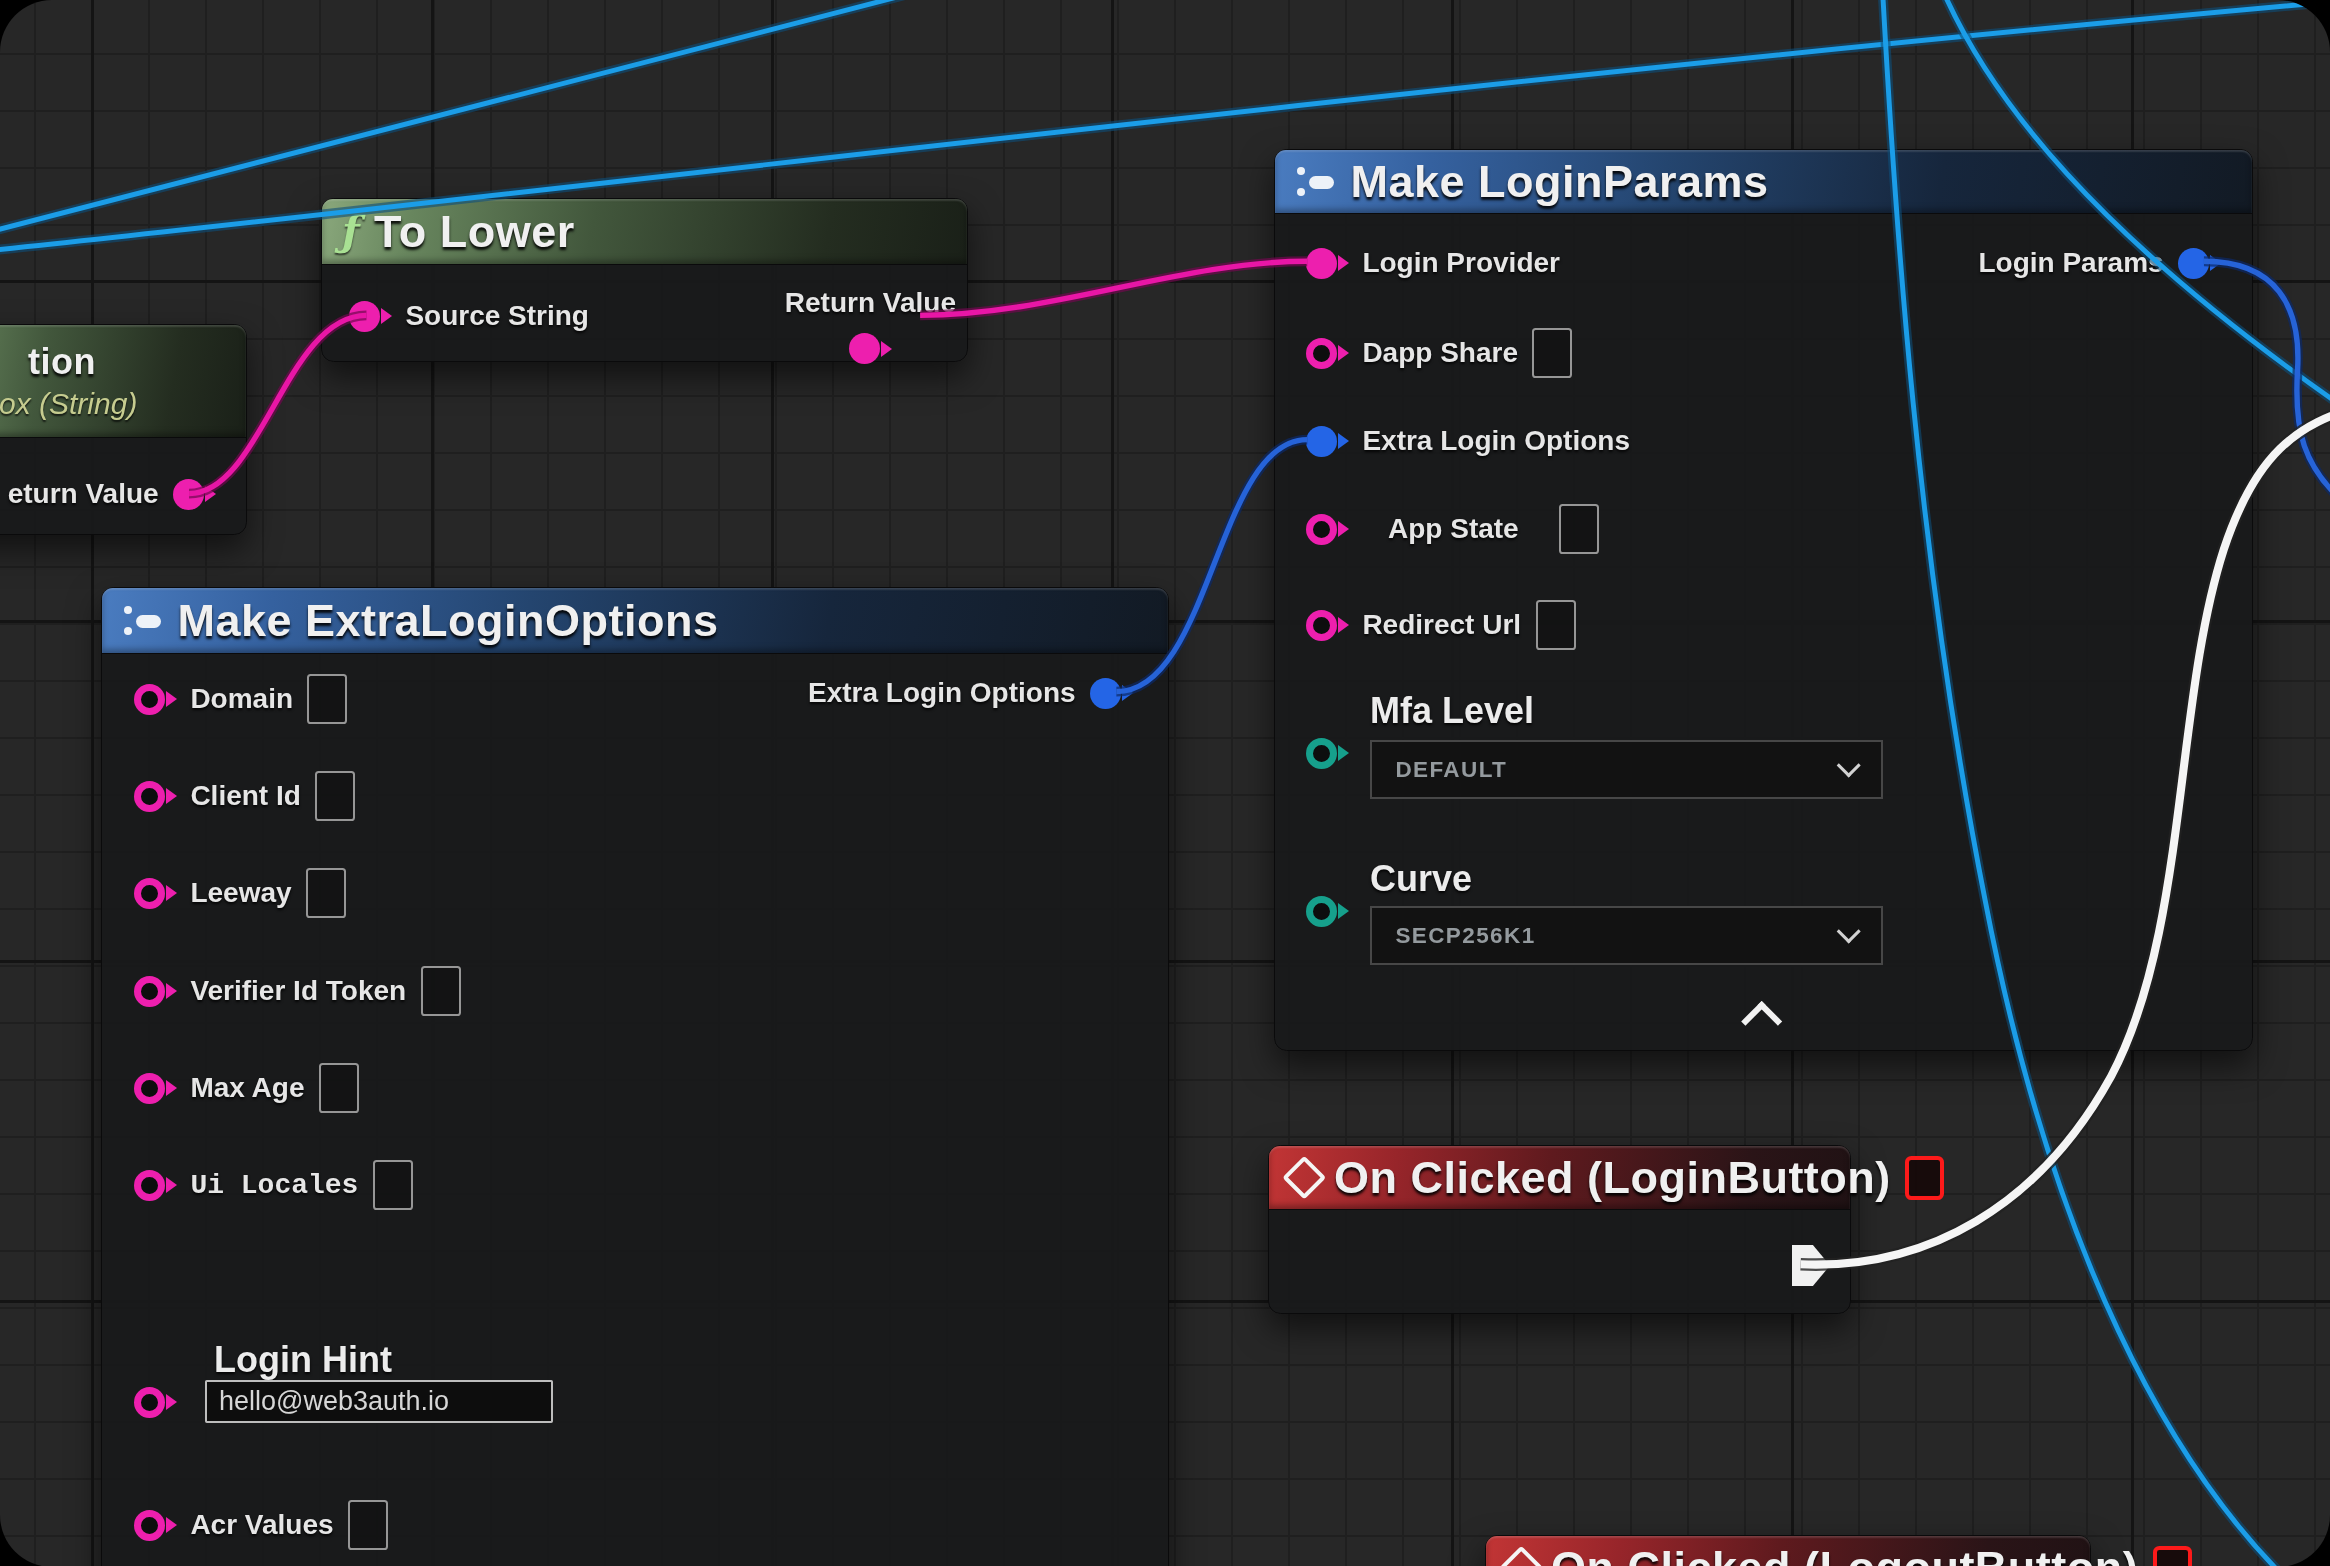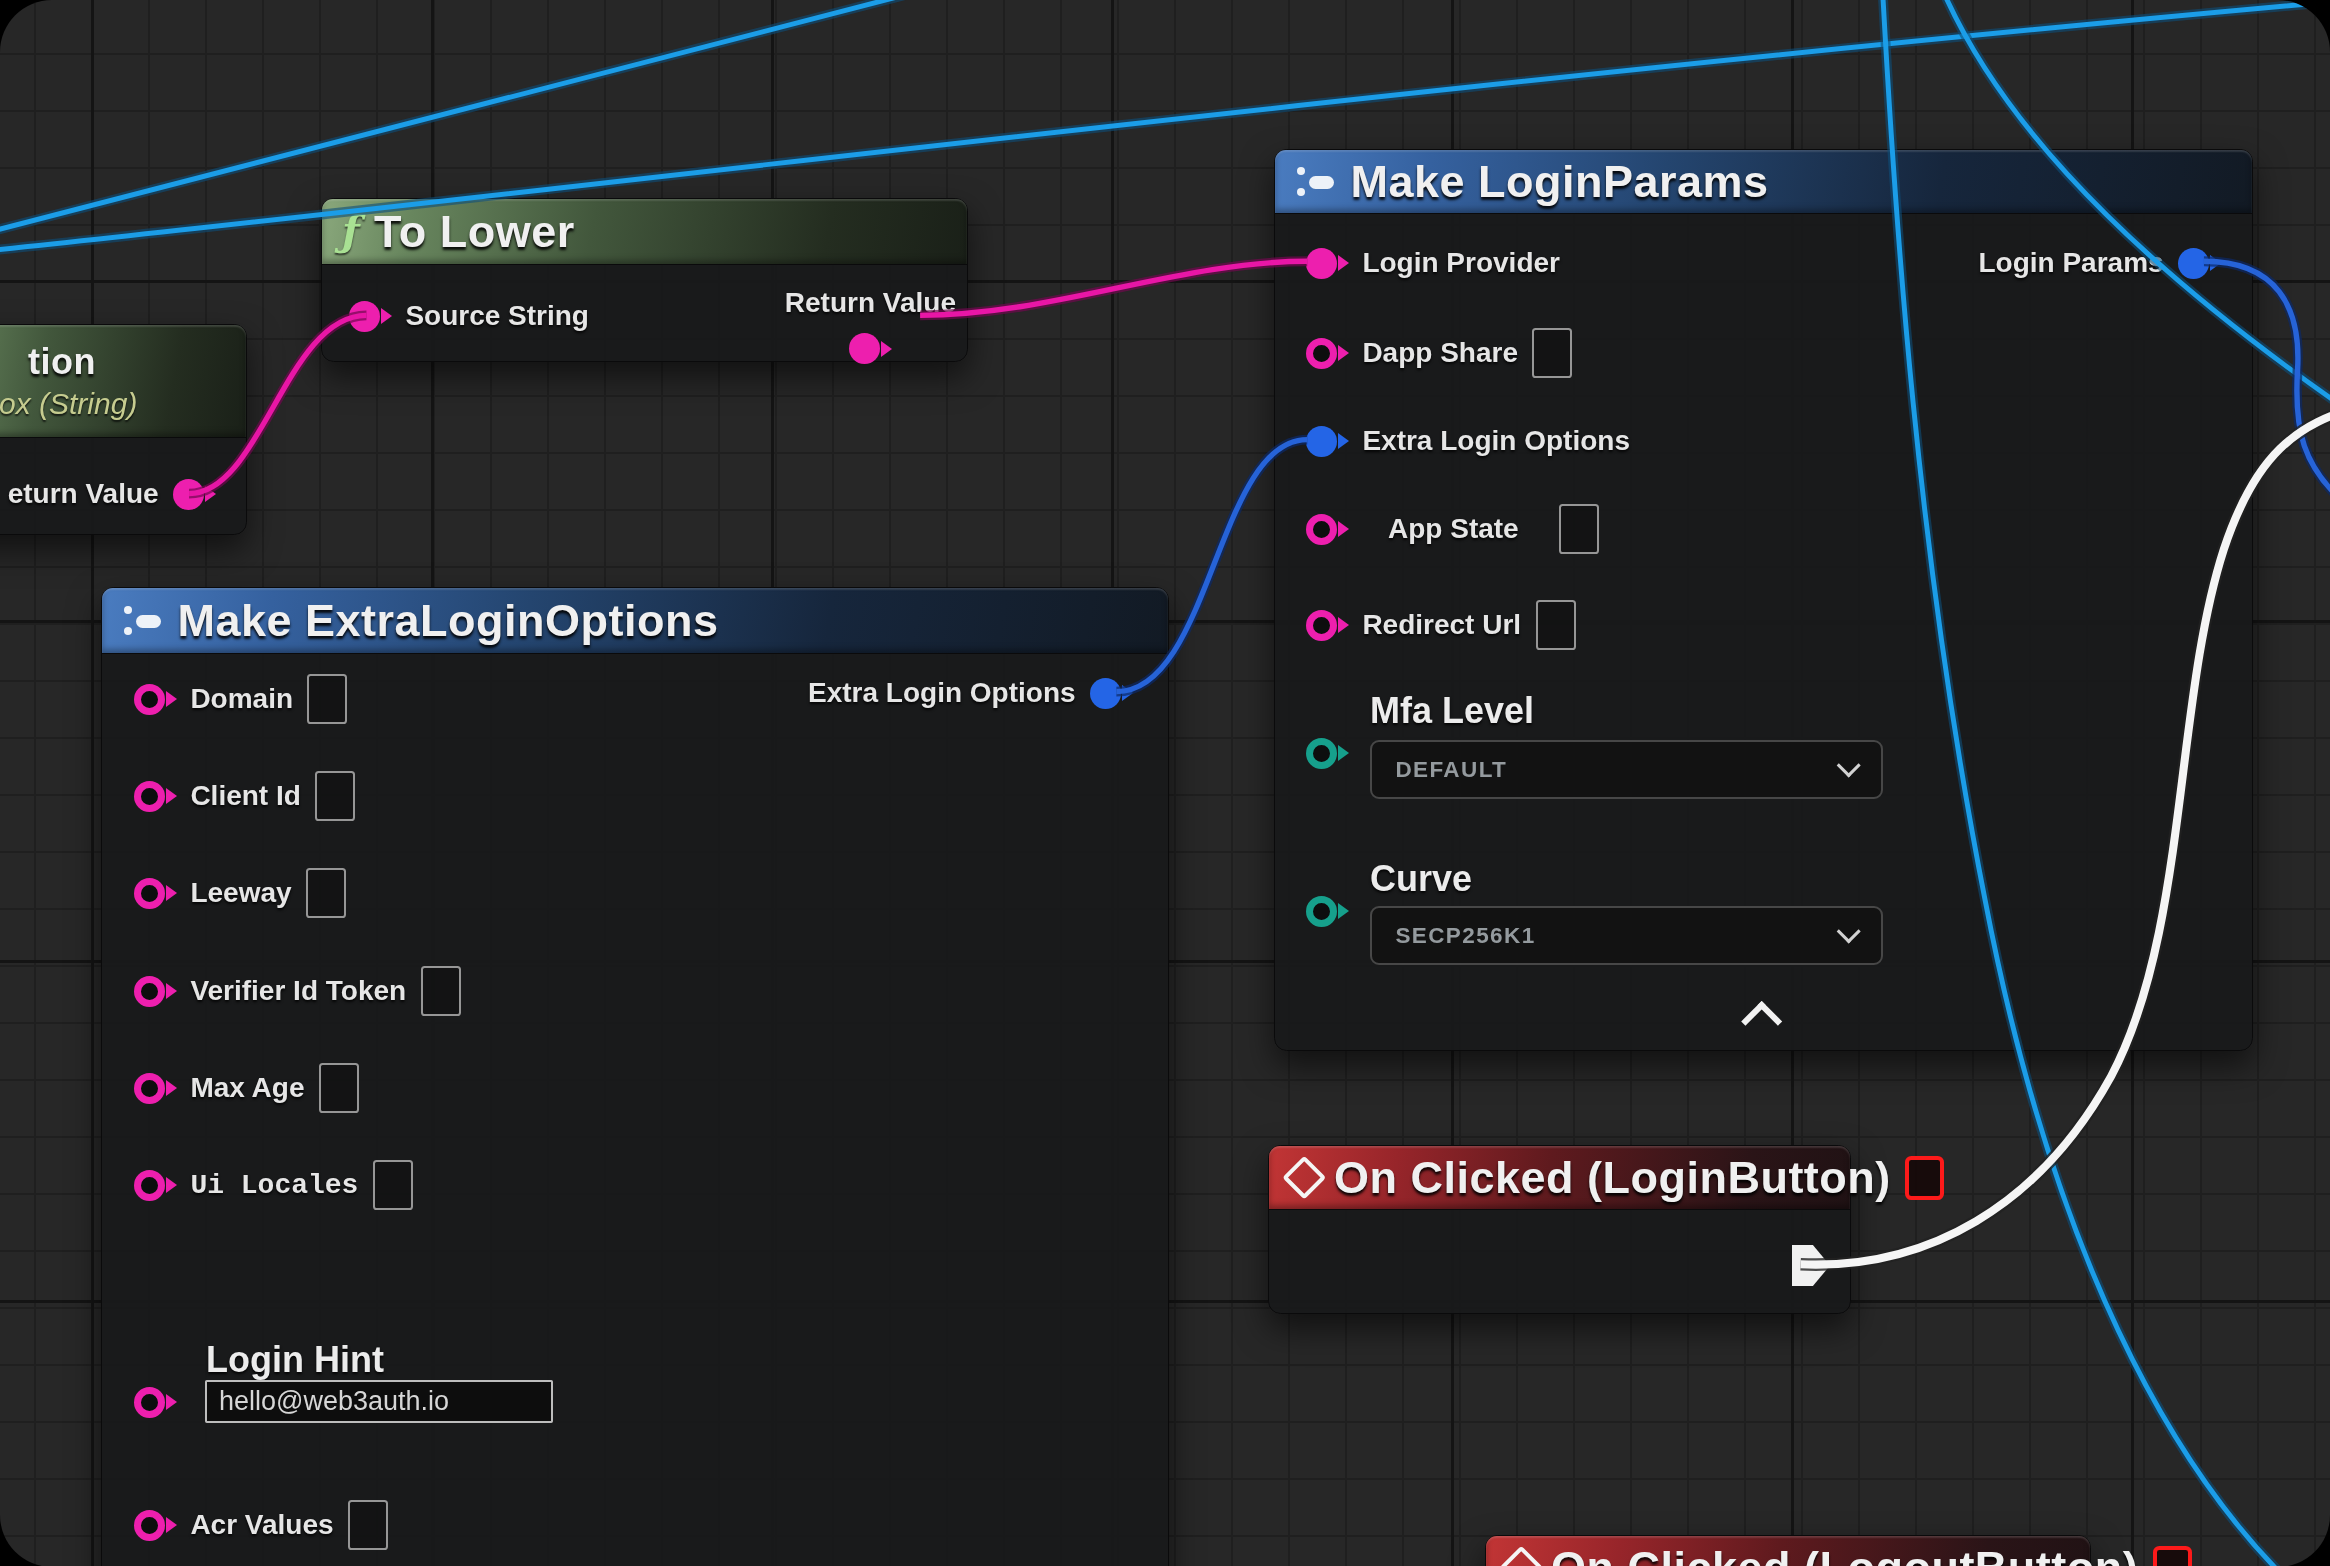--- a/index.html
+++ b/index.html
@@ -37,21 +37,21 @@
               border-bottom:8px solid transparent;border-left:11.7px solid var(--c);}
   .pin.filled::before{background:var(--c);}
   .pin.hollow::before{border:7.2px solid var(--c);background:rgba(8,8,8,.65);}
   .pin-pink{--c:#ed1fae;}
   .pin-blue{--c:#2465e6;}
   .pin-teal{--c:#16a08c;}
 
   .mini-box{width:40px;height:50px;background:rgba(8,8,8,.35);border:2.7px solid #969696;border-radius:3.6px;box-sizing:border-box;}
   .text-box{position:absolute;height:43px;background:#0d0d0d;border:2.7px solid #bdbdbd;border-radius:1.8px;
             color:#d6d6d6;font-size:27px;padding:0 10.8px;font-family:inherit;box-sizing:border-box;}
-  .dropdown{position:absolute;width:513px;height:59px;background:#121212;border:2.7px solid #474747;border-radius:9px;
+  .dropdown{position:absolute;width:513px;height:59px;background:#121212;border:2.7px solid #474747;border-radius:0;
             display:flex;align-items:center;justify-content:space-between;padding:0 23.4px;box-sizing:border-box;}
   .dropdown .val{font-size:22.5px;color:#949a9e;letter-spacing:1.4px;font-weight:600;}
   .chev-down{width:14.4px;height:14.4px;border-right:3.6px solid #d2d2d2;border-bottom:3.6px solid #d2d2d2;
              transform:rotate(45deg);margin-top:-7.2px;flex:none;}
   .chev-up{position:absolute;width:23.4px;height:23.4px;border-top:6.3px solid #f2f2f2;border-left:6.3px solid #f2f2f2;
            transform:rotate(45deg);}
   .exec-pin{position:absolute;width:38px;height:41px;background:#f1f1f1;
             clip-path:polygon(0 0,55% 0,100% 50%,55% 100%,0 100%);}
   .delegate-box{width:31px;height:36px;border:4.5px solid #fd1a1a;border-radius:6.3px;background:rgba(20,5,5,.8);
                 margin-left:auto;box-sizing:content-box;flex:none;}
@@ -131,21 +131,21 @@
       <span class="pin hollow pin-pink"></span>
       <span class="lbl">Max Age</span>
       <span class="mini-box"></span>
     </div>
     <div class="row" style="top:568px;left:32px;font-family:Liberation Mono, monospace;">
       <span class="pin hollow pin-pink"></span>
       <span class="lbl">Ui Locales</span>
       <span class="mini-box"></span>
     </div>
 
-    <span class="group-lbl" style="left:104px;top:751px;">Login Hint</span>
+    <span class="group-lbl" style="left:112px;top:751px;">Login Hint</span>
     <span class="pin hollow pin-pink" style="position:absolute;left:32px;top:799px;"></span>
     <input class="text-box" style="left: 103px; top: 792px; width: 348px; padding-left: 12px;" value="hello@web3auth.io">
 
     <div class="row" style="top:908px;left:32px;">
       <span class="pin hollow pin-pink"></span>
       <span class="lbl">Acr Values</span>
       <span class="mini-box"></span>
     </div>
   </div>
 

